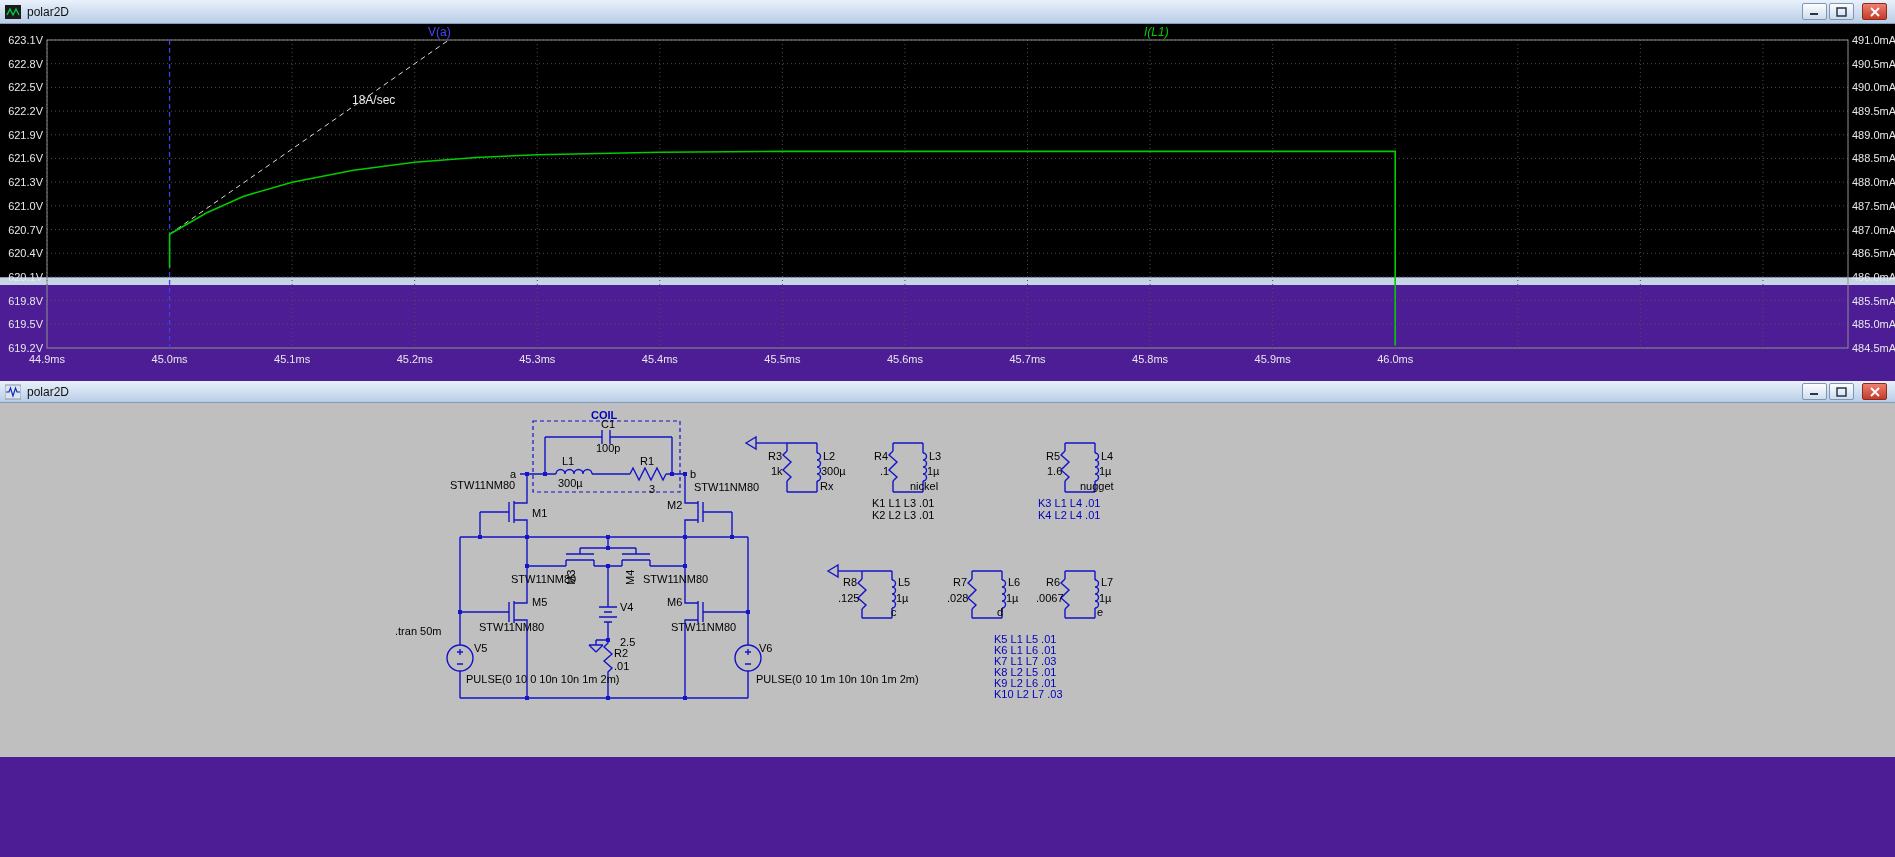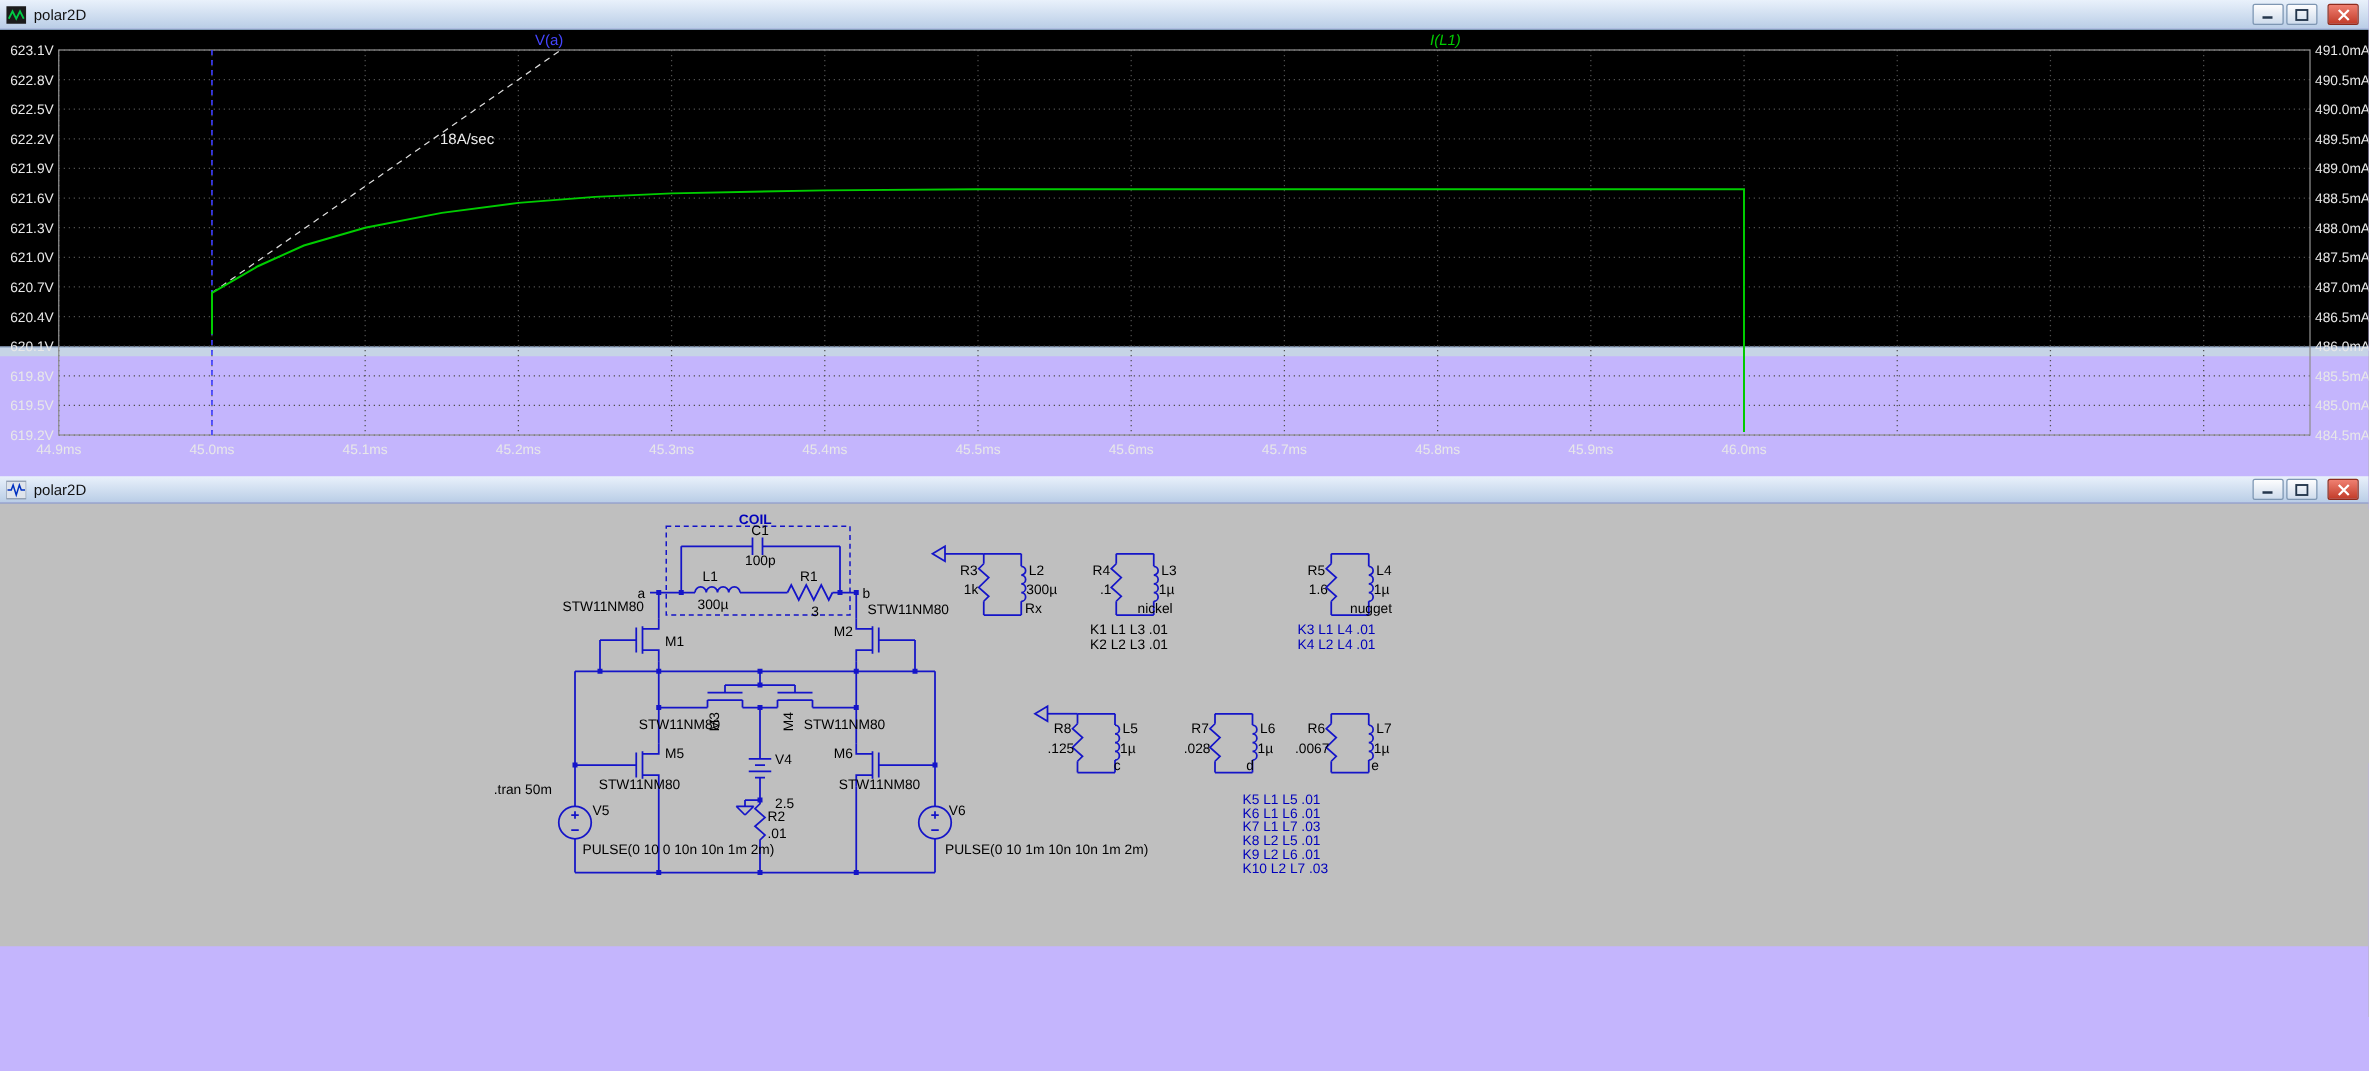--- a/index.html
+++ b/index.html
@@ -1,34 +1,34 @@
 <!DOCTYPE html>
 <html><head>
 <meta charset="utf-8">
 <style>
   html,body{margin:0;padding:0;background:#b0b0b0;font-family:"Liberation Sans",sans-serif;}
-  .screen{position:relative;width:1895px;height:857px;overflow:hidden;background:#c4b5fd;}
+  .screen{position:relative;width:1895px;height:857px;overflow:hidden;background:#4c1d95;}
   .window{position:absolute;left:0;width:1895px;}
   .window-plot{top:0;height:381px;}
   .window-sch{top:381px;height:476px;}
   .titlebar{height:24px;display:flex;align-items:center;padding:0 5px;box-sizing:border-box;
     background:linear-gradient(#e9f1fb,#b9cde6);border-bottom:1px solid #849cba;}
   .window-sch .titlebar{height:22px;}
   .win-icon{width:16px;height:16px;display:inline-flex;}
   .win-title{font-size:12px;color:#111;margin-left:6px;}
   .win-buttons{margin-left:auto;display:flex;align-items:center;gap:2px;padding-right:3px;}
   .wb{width:25px;height:17px;border:1px solid #7e96b2;border-radius:2px;box-sizing:border-box;
     background:linear-gradient(#fdfdfe,#cfdcec);display:flex;align-items:center;justify-content:center;cursor:default;}
   .wb.close{background:linear-gradient(#ef8071,#c23c2a);border-color:#8e2b1d;margin-left:6px;}
   .plot-area{position:relative;height:253px;background:#000;}
   .plot-strip{height:7px;background:#c6d4e6;border-top:1px solid #849cba;}
   .trace-label{position:absolute;top:1px;font-size:12px;margin-left:28px;}
   .tl-left{left:400px;color:#4545ff;}
   .tl-right{left:1116px;color:#00cc00;font-style:italic;}
-  .annotation{position:absolute;left:352px;top:80px;color:#ececec;font-size:12px;}
+  .annotation{position:absolute;left:352px;top:69px;color:#ececec;font-size:12px;}
   .sch-area{position:relative;height:354px;background:#bfbfbf;}
   #sch-svg{display:block;}
   #sch-svg text{font-size:11px;fill:#000;}
   #sch-svg text.blue{fill:#0000bb;}
   #sch-svg text.bold{font-weight:bold;}
   #sch-svg .wire{stroke:#1414c8;stroke-width:1.4;fill:none;}
   #sch-svg .dash{stroke:#1414c8;stroke-width:1.2;fill:none;stroke-dasharray:4 3;}
   #sch-svg .dot{fill:#1414c8;}
   #sch-svg .srcfill{fill:#bfbfbf;}
 </style>

